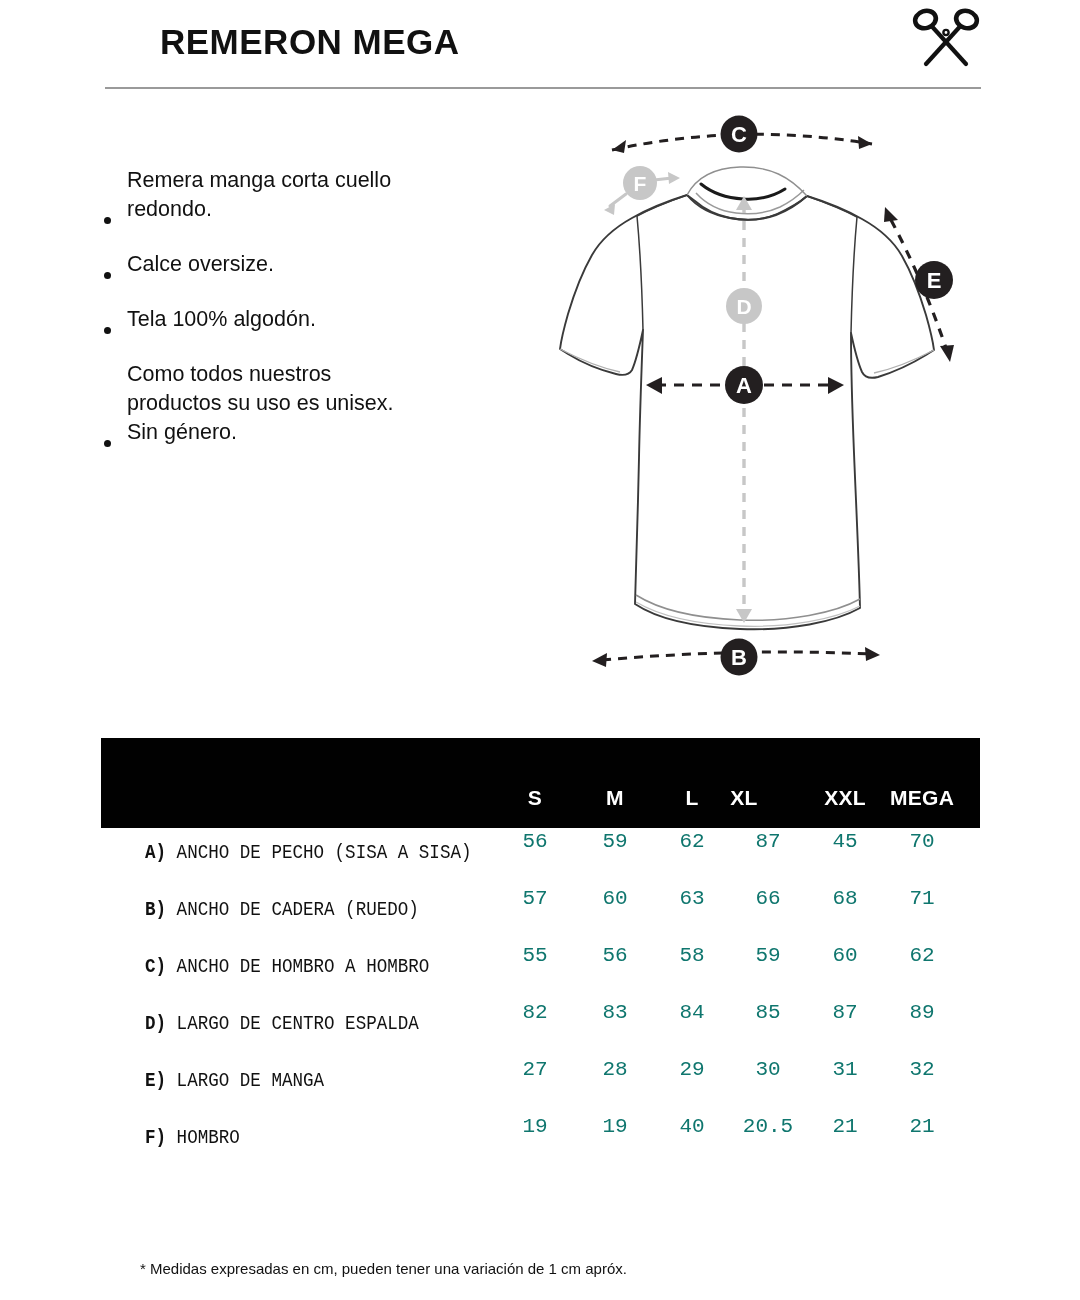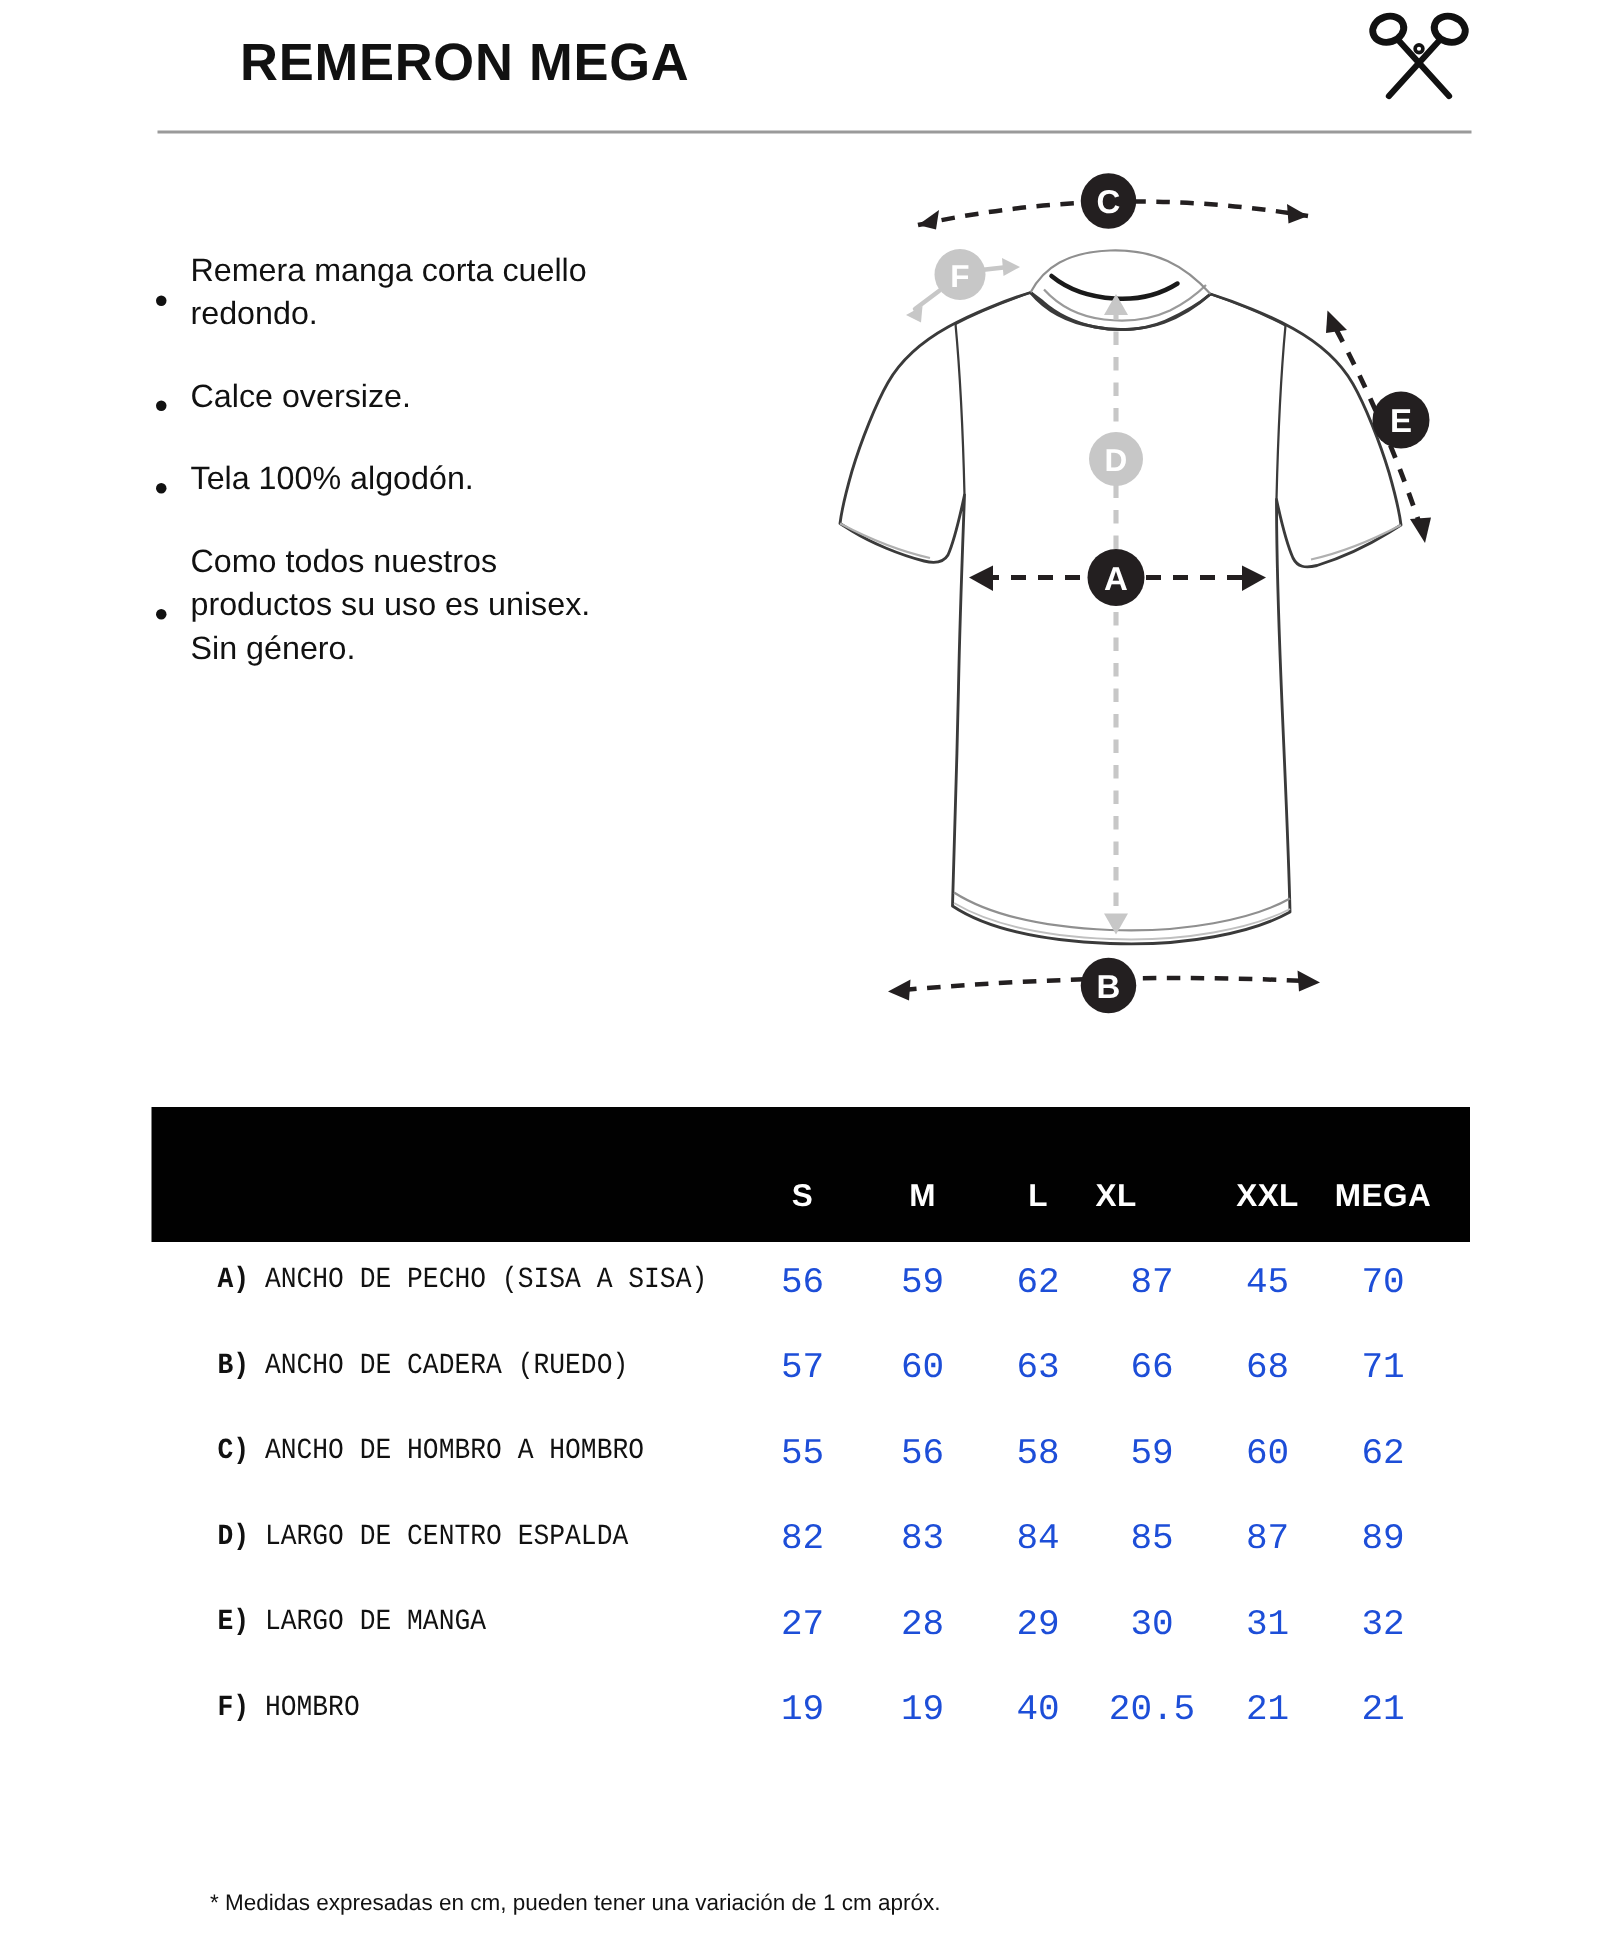--- a/index.html
+++ b/index.html
@@ -46,21 +46,21 @@
 
   
   #feature-list {
     position: absolute;
     left: 104px;
     top: 166px;
     width: 375px;
   }
   .feature-item {
     display: flex;
-    align-items: center;
+    align-items: flex-end;
     margin-bottom: 26px;
   }
   .feature-bullet {
     flex: 0 0 auto;
     width: 7px;
     height: 7px;
     border-radius: 50%;
     background: #111111;
     margin-top: 11px;
     margin-right: 16px;
@@ -118,25 +118,25 @@
     color: #111111;
     white-space: nowrap;
     transform: scaleX(0.9);
     transform-origin: left center;
   }
   .row-label .row-letter {
     font-weight: bold;
   }
   .cell-val {
     position: absolute;
-    top: 14px;
+    top: 2px;
     transform: translateX(-50%);
-    font-size: 24px;
+    font-size: 21px;
     font-weight: 500;
-    color: #1d4ed8;
+    color: #0f766e;
     white-space: nowrap;
   }
 
   #table-footnote {
     position: absolute;
     left: 140px;
     top: 1260px;
     font-size: 15px;
     font-weight: 500;
     color: #111111;

